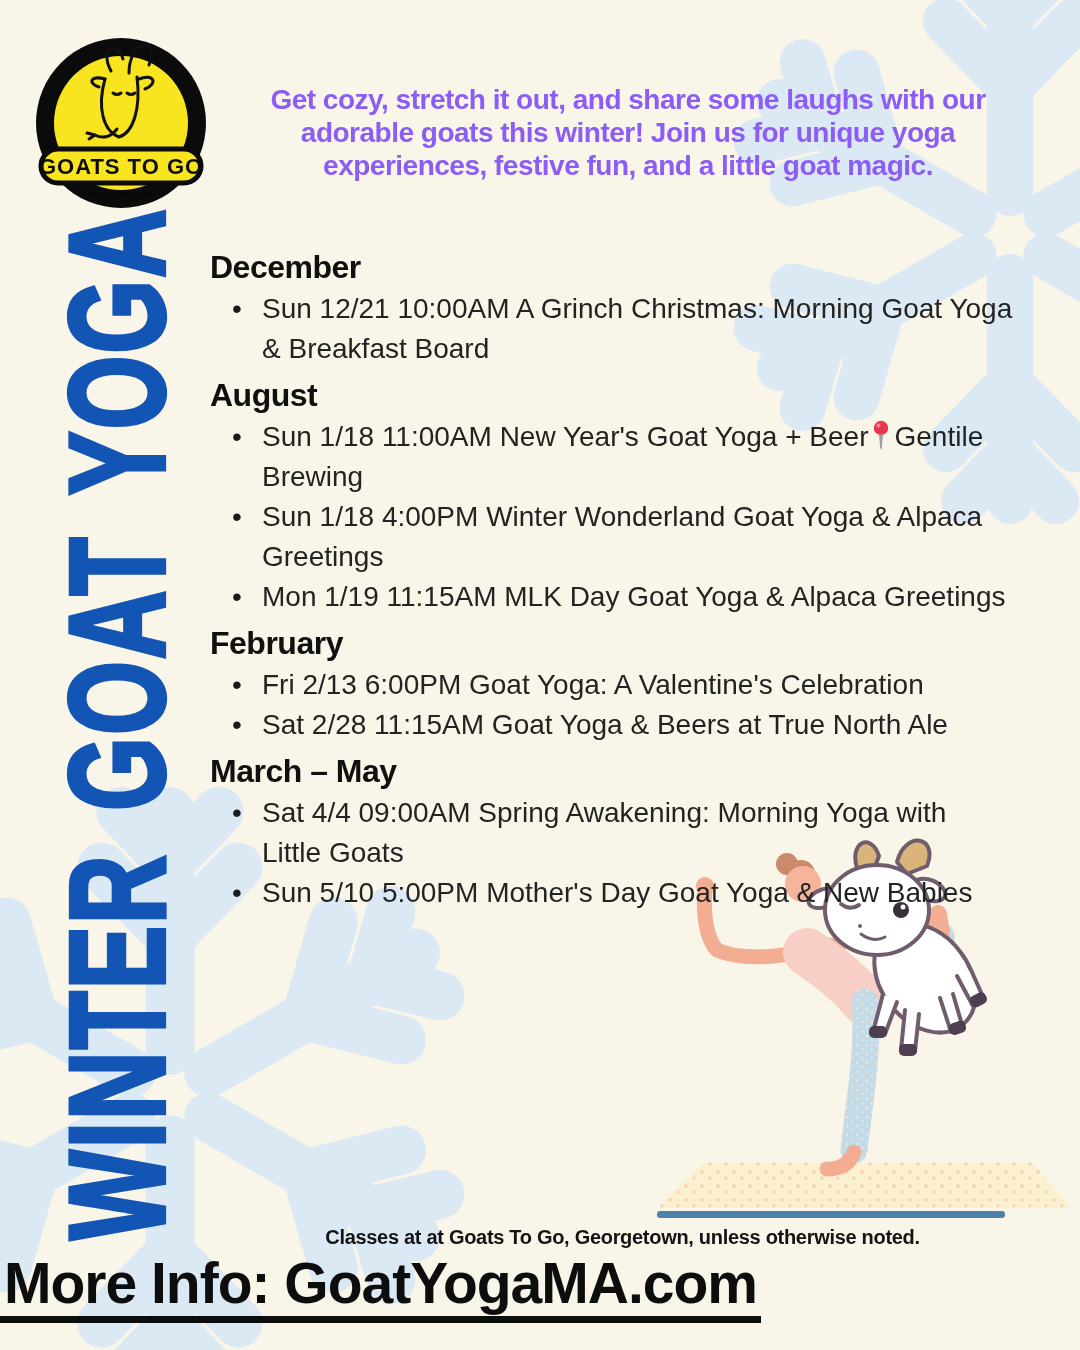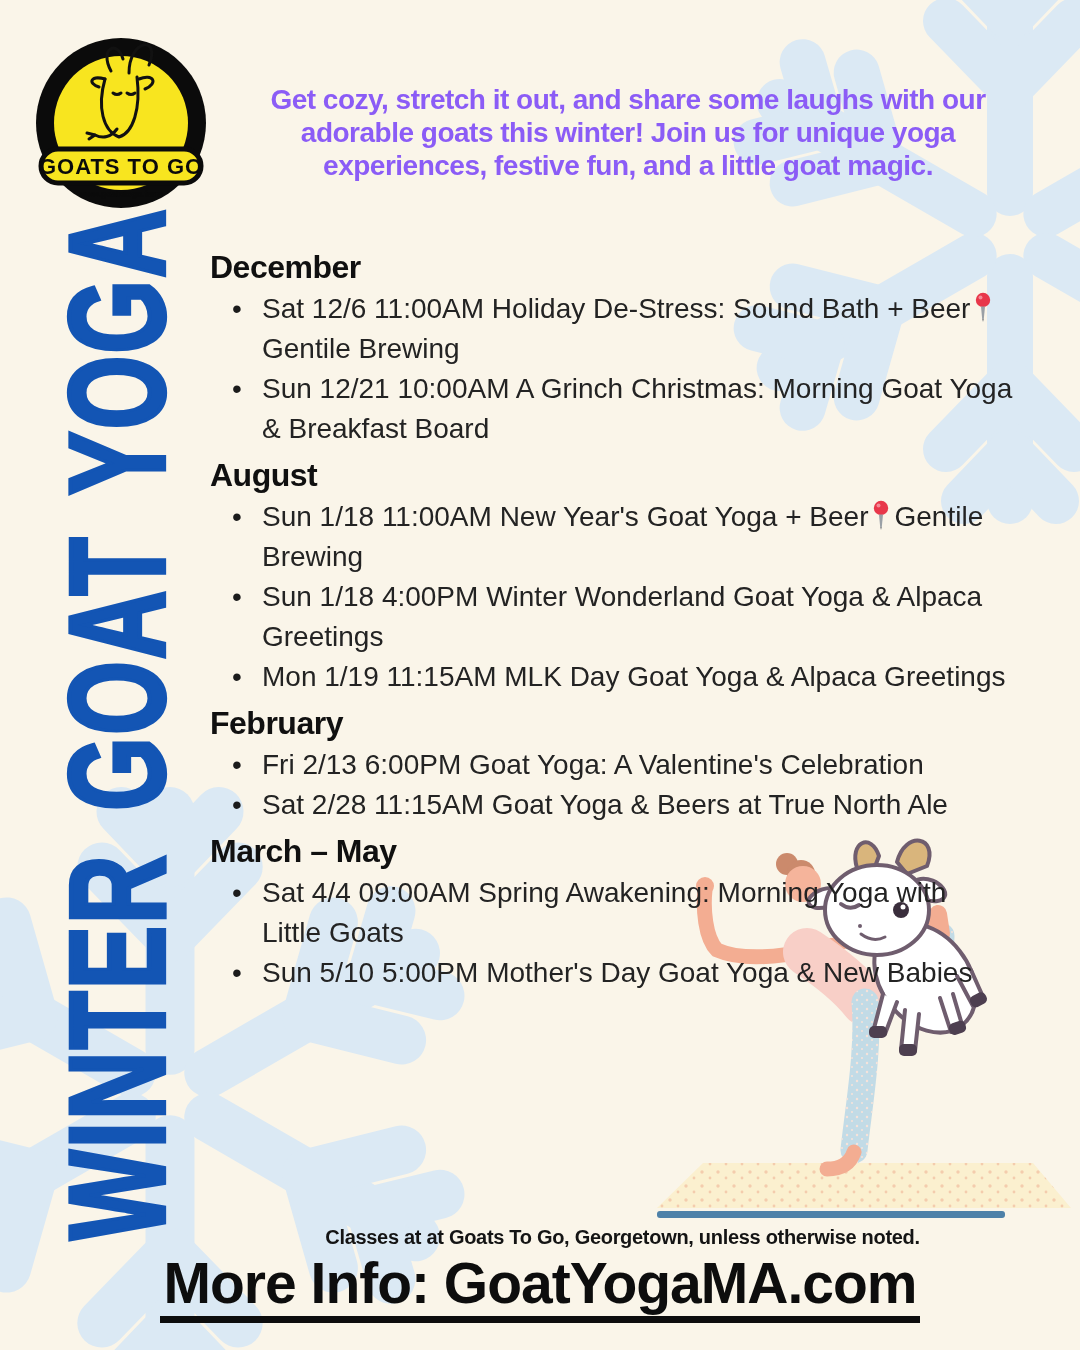--- a/index.html
+++ b/index.html
@@ -41,21 +41,21 @@
     content:"\2022";position:absolute;left:22px;top:0;
     font-size:28px;color:#1b1b1b;
   }
   .pin{display:inline-block;width:22px;height:31px;vertical-align:-5px;margin:0 2px;}
   .pin svg{display:block;}
   .footer-note{
     position:absolute;left:205px;top:1226px;width:835px;z-index:2;
     text-align:center;font-size:20px;font-weight:bold;letter-spacing:-0.3px;color:#141414;
   }
   .more-info{
-    position:absolute;left:0;top:1254px;width:1080px;z-index:2;text-align:center;
+    position:absolute;left:0;top:1254px;width:1080px;z-index:2;
   }
   .more-info span{
     display:inline-block;font-size:57px;font-weight:bold;letter-spacing:-1px;
     color:#0d0d0d;border-bottom:7px solid #0d0d0d;padding:0 4px 2px 4px;line-height:1.05;
   }
 </style>
 </head>
 <body>
 
 <div class="page">
@@ -213,26 +213,20 @@
   </svg>
 
   <div class="intro">Get cozy, stretch it out, and share some laughs with our adorable goats this winter! Join us for unique yoga experiences, festive fun, and a little goat magic.</div>
 
   <div class="vertical-title">WINTER GOAT YOGA</div>
 
   <div class="events" id="events">
   <section>
     <h2>December</h2>
     <ul>
-  <li><span class="ev">Sat 12/6 11:00AM Holiday De-Stress: Sound Bath + Beer</span><span class="pin"><svg width="22" height="31" viewBox="0 0 22 31">
-                <circle cx="11" cy="8" r="7.2" fill="#E8374A"></circle>
-                <circle cx="8.5" cy="5.5" r="2" fill="#F48A96"></circle>
-                <polygon points="9,14.5 13,14.5 11.8,27 10.2,27" fill="#9AA0A6"></polygon>
-                <polygon points="10.2,27 11.8,27 11,30 11,30" fill="#75797d"></polygon>
-              </svg></span><span class="loc">Gentile Brewing</span></li>
 
   <li><span class="ev">Sun 12/21 10:00AM A Grinch Christmas: Morning Goat Yoga &amp; Breakfast Board</span></li>
 </ul>
   </section>
 
   <section>
     <h2>August</h2>
     <ul>
   <li><span class="ev">Sun 1/18 11:00AM New Year's Goat Yoga + Beer</span><span class="pin"><svg width="22" height="31" viewBox="0 0 22 31">
                 <circle cx="11" cy="8" r="7.2" fill="#E8374A"></circle>

